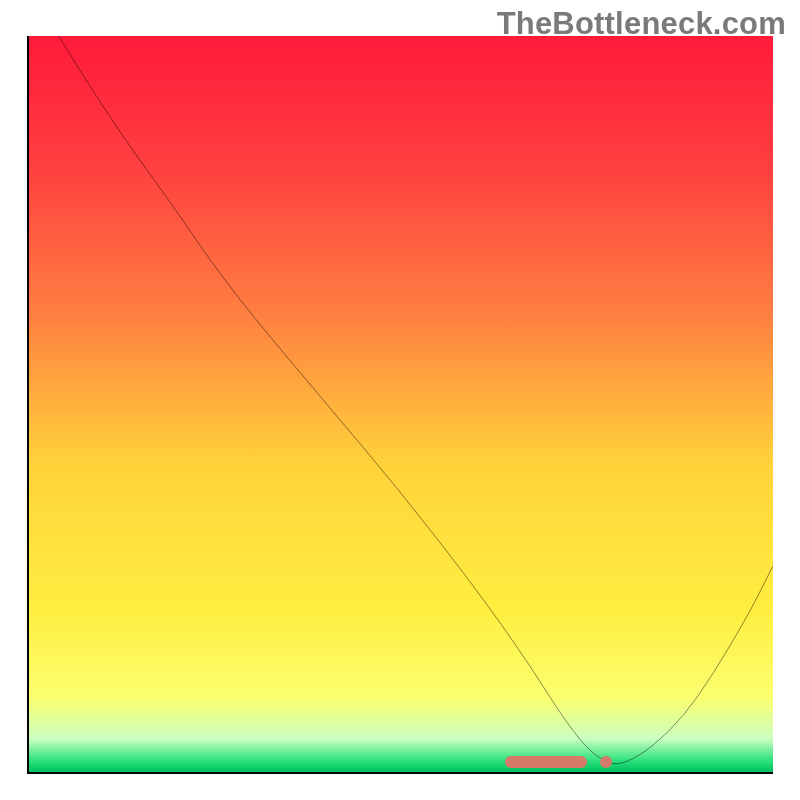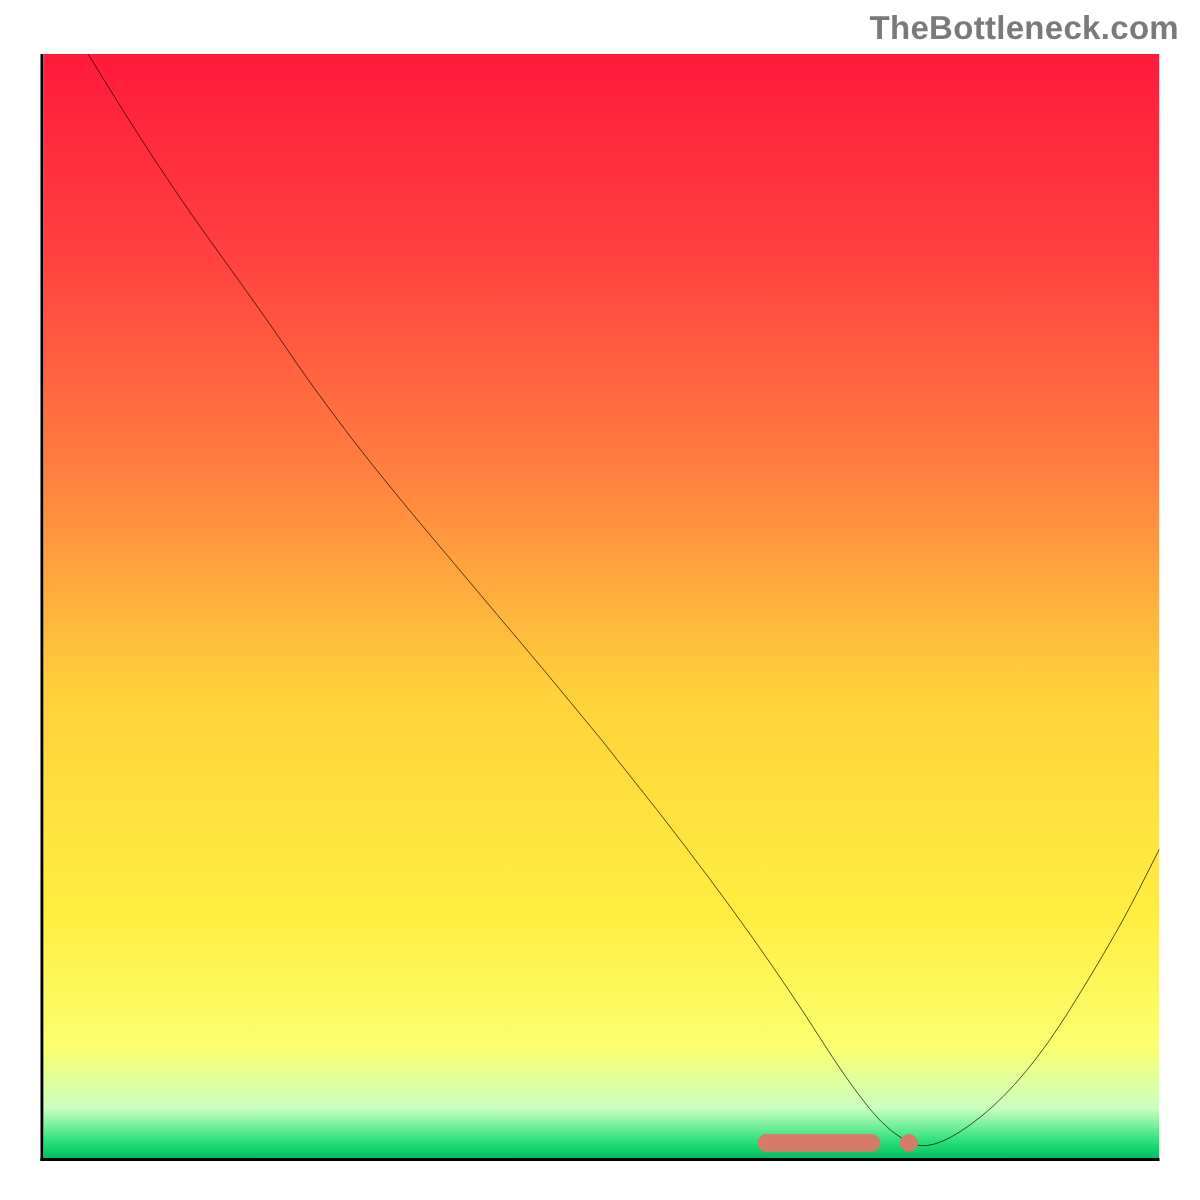--- a/index.html
+++ b/index.html
@@ -13,21 +13,21 @@
   }
   .wrap {
     position: relative;
     width: 800px;
     height: 800px;
   }
   .watermark {
     position: absolute;
     top: 6px;
     right: 14px;
-    font-size: 22px;
+    font-size: 31px;
     font-weight: 600;
     color: #7a7a7a;
     letter-spacing: 0.2px;
     user-select: none;
   }
   .plot {
     position: absolute;
     left: 27px;
     top: 36px;
     width: 746px;

